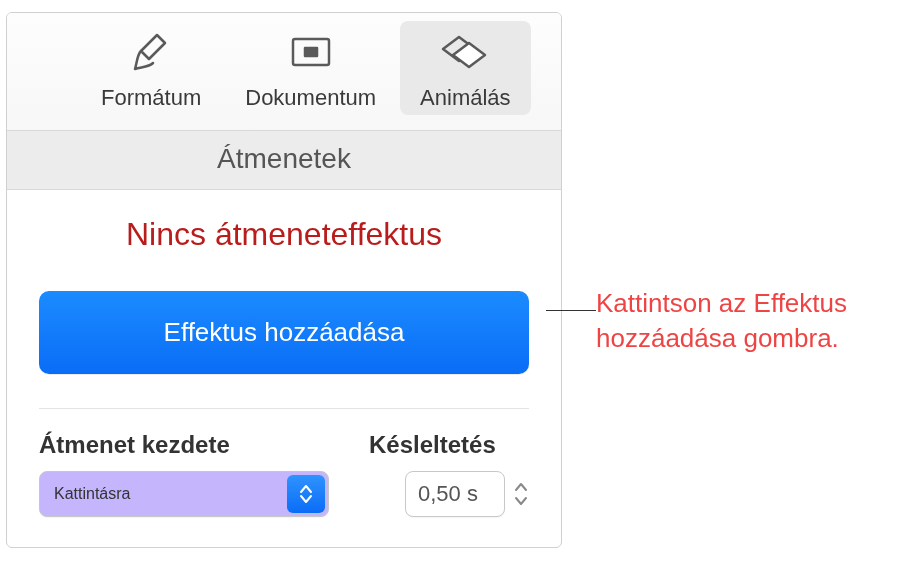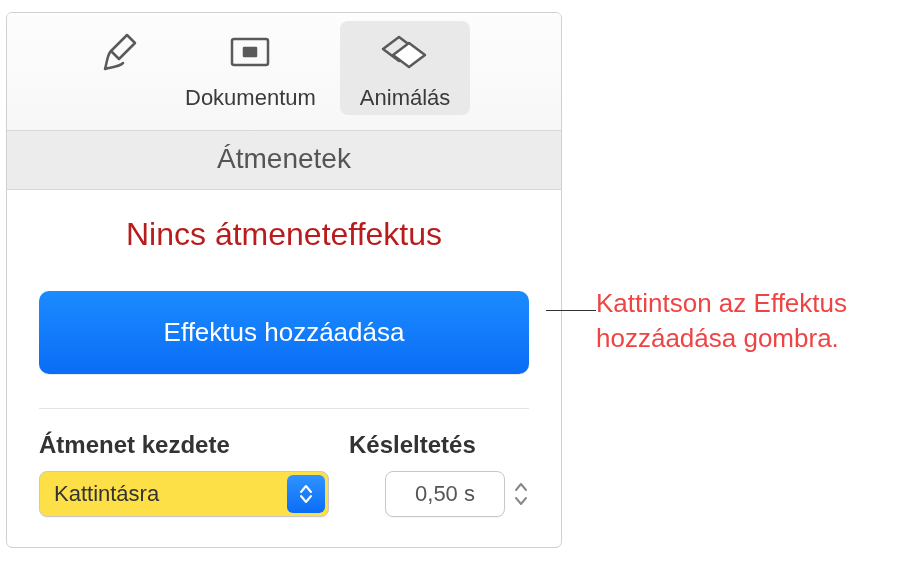--- a/index.html
+++ b/index.html
@@ -103,23 +103,23 @@
     }
     .select-wrap {
       position: relative;
       width: 290px;
     }
     .select-box {
       width: 100%;
       height: 46px;
       border: 1px solid #c8c8c8;
       border-radius: 8px;
-      background: #fde047;
+      background: #c4b5fd;
       padding: 0 60px 0 14px;
-      font-size: 22px;
+      font-size: 16px;
       color: #333;
       display: flex;
       align-items: center;
       box-shadow: 0 1px 1px rgba(0,0,0,0.04);
     }
     .select-chevrons {
       position: absolute;
       right: 4px;
       top: 4px;
       width: 38px;
@@ -129,28 +129,28 @@
       display: flex;
       flex-direction: column;
       align-items: center;
       justify-content: center;
     }
     .stepper-wrap {
       display: flex;
       align-items: center;
     }
     .stepper-input {
-      width: 120px;
+      width: 100px;
       height: 46px;
       border: 1px solid #c8c8c8;
       border-radius: 8px;
       background: #fff;
       font-size: 22px;
       color: #555;
-      text-align: center;
+      text-align: left;
       padding: 0 12px;
       box-shadow: 0 1px 1px rgba(0,0,0,0.04);
       margin-left: 36px;
     }
     .stepper-btns {
       display: flex;
       flex-direction: column;
       justify-content: center;
       margin-left: 8px;
       gap: 2px;
@@ -184,20 +184,21 @@
 
     <div class="toolbar-item">
       <span class="icon">
         <svg width="40" height="44" viewBox="0 0 40 44">
           <g stroke="#5a5a5a" stroke-width="2.5" fill="none" stroke-linecap="round" stroke-linejoin="round">
             <path d="M26 4 L34 12 L18 28 L10 20 Z"></path>
             <path d="M10 20 C6 24 6 32 4 38 C10 36 18 36 22 32"></path>
           </g>
         </svg>
       </span>
+      <span class="label">Formátum</span>
     </div>
 
     <div class="toolbar-item">
       <span class="icon">
         <svg width="48" height="44" viewBox="0 0 48 44">
           <g stroke="#5a5a5a" stroke-width="2.5" fill="none" stroke-linejoin="round">
             <rect x="6" y="8" width="36" height="26" rx="2"></rect>
             <rect x="18" y="17" width="12" height="8" fill="#5a5a5a"></rect>
           </g>
         </svg>

